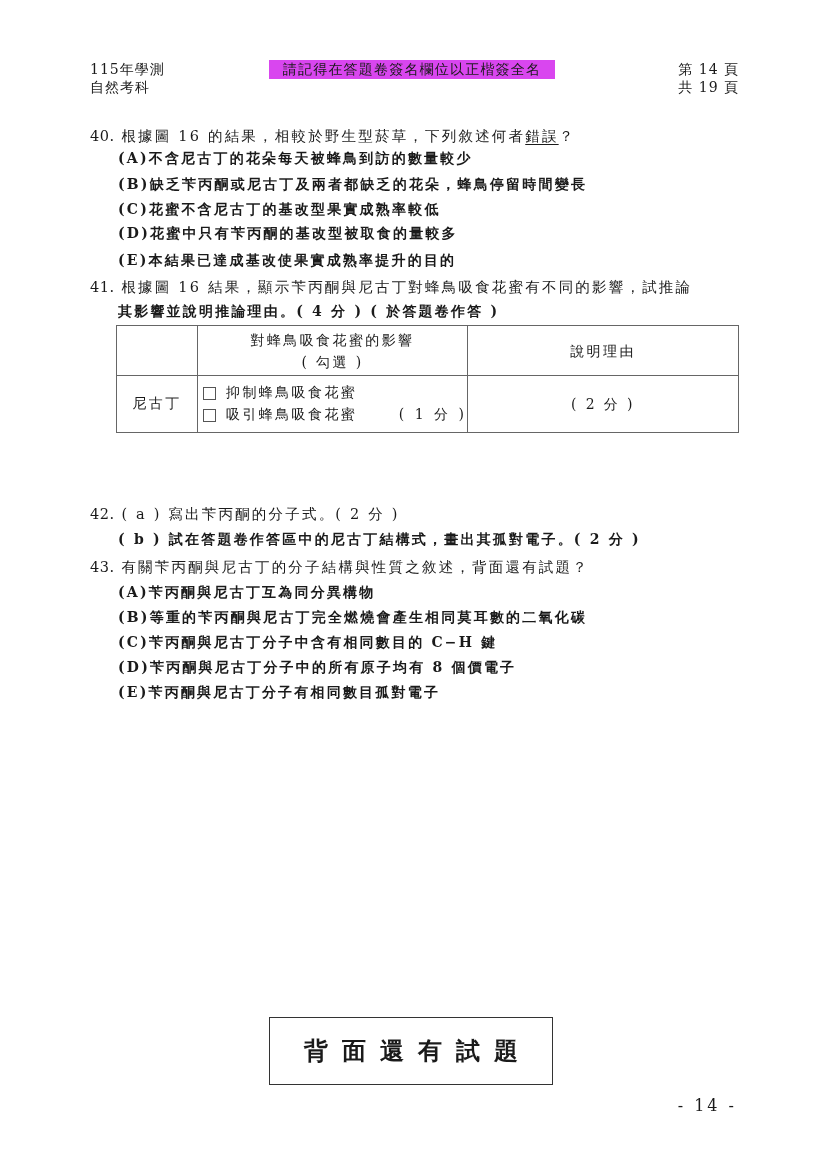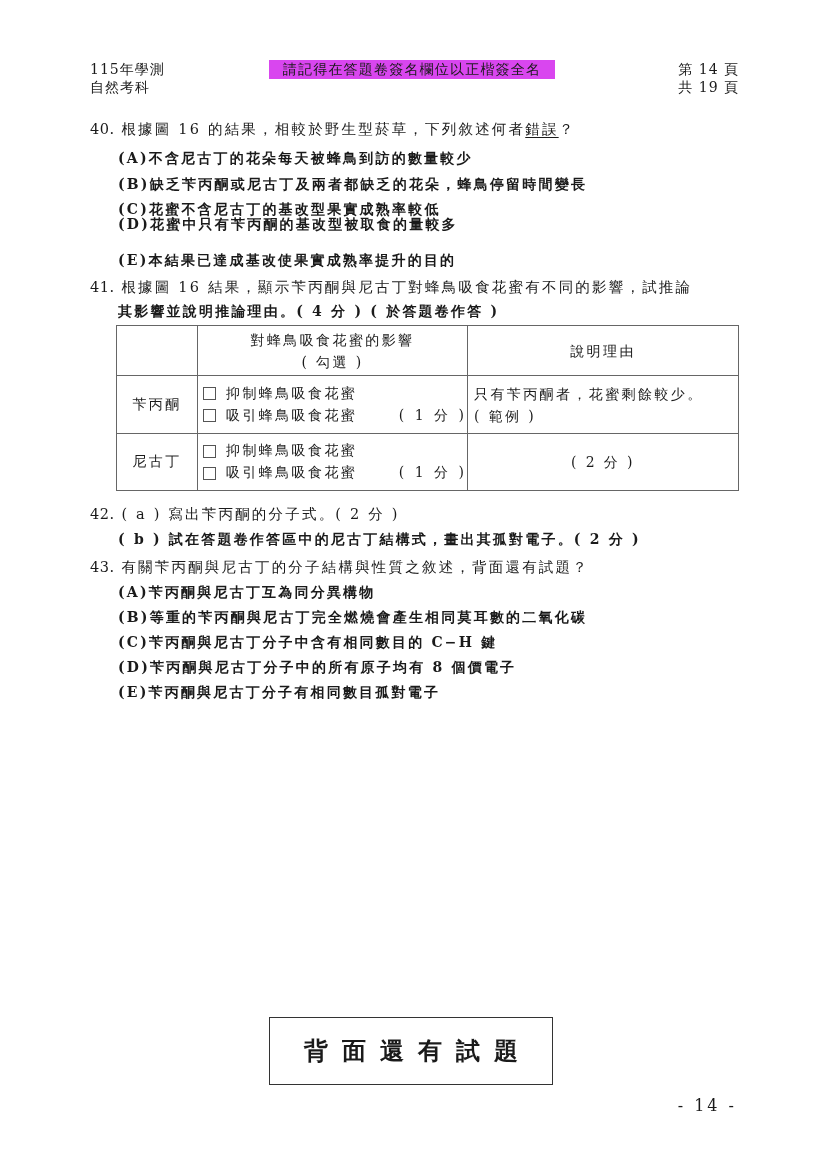--- a/index.html
+++ b/index.html
@@ -54,63 +54,45 @@
 <div class="abs hdr hdr-left">
   <div>115年學測</div>
   <div>自然考科</div>
 </div>
 <div class="abs hdr-banner">請記得在答題卷簽名欄位以正楷簽全名</div>
 <div class="abs hdr hdr-right">
   <div>第 14 頁</div>
   <div>共 19 頁</div>
 </div>
 
-<div class="abs q" style="left:90px; top:117px;">
+<div class="abs q" style="left:90px; top:124px;">
   <span class="num">40.</span>
   <span>根據圖 16 的結果，相較於野生型菸草，下列敘述何者</span><span class="uline">錯誤</span><span>？</span>
 </div>
 <div class="opt" style="top:146px;">(A)不含尼古丁的花朵每天被蜂鳥到訪的數量較少</div>
 <div class="opt" style="top:172px;">(B)缺乏苄丙酮或尼古丁及兩者都缺乏的花朵，蜂鳥停留時間變長</div>
 <div class="opt" style="top:197px;">(C)花蜜不含尼古丁的基改型果實成熟率較低</div>
-<div class="opt" style="top:212px;text-align:center;">(D)花蜜中只有苄丙酮的基改型被取食的量較多</div>
+<div class="opt" style="top:221px;text-align:center;">(D)花蜜中只有苄丙酮的基改型被取食的量較多</div>
 <div class="opt" style="top:248px;">(E)本結果已達成基改使果實成熟率提升的目的</div>
 
 <div class="abs q" style="left:90px; top:275px;">
   <span class="num">41.</span>
   <span>根據圖 16 結果，顯示苄丙酮與尼古丁對蜂鳥吸食花蜜有不同的影響，試推論</span>
 </div>
 <div class="opt" style="top:299px;">其影響並說明推論理由。( 4 分 ) ( 於答題卷作答 )</div>
 
 <table class="ans">
   <tbody>
       <tr class="r0">
     <td class="c1"></td>
     <td class="c2 center">
       <div>對蜂鳥吸食花蜜的影響</div>
       <div>( 勾選 )</div>
     </td>
     <td class="c3 center">說明理由</td>
-  </tr>
-  <tr class="r1">
-    <td class="c1">苄丙酮</td>
-    <td class="c2">
-      <div class="chk-line">
-        <span class="box"></span>
-        <span>抑制蜂鳥吸食花蜜</span>
-      </div>
-      <div class="chk-line">
-        <span class="box"></span>
-        <span>吸引蜂鳥吸食花蜜</span>
-        <span class="pts">( 1 分 )</span>
-      </div>
-    </td>
-    <td class="c3">
-      <div class="reason">只有苄丙酮者，花蜜剩餘較少。</div>
-      <div class="reason">( 範例 )</div>
-    </td>
   </tr>
   <tr class="r2">
     <td class="c1">尼古丁</td>
     <td class="c2">
       <div class="chk-line">
         <span class="box"></span>
         <span>抑制蜂鳥吸食花蜜</span>
       </div>
       <div class="chk-line">
         <span class="box"></span>

